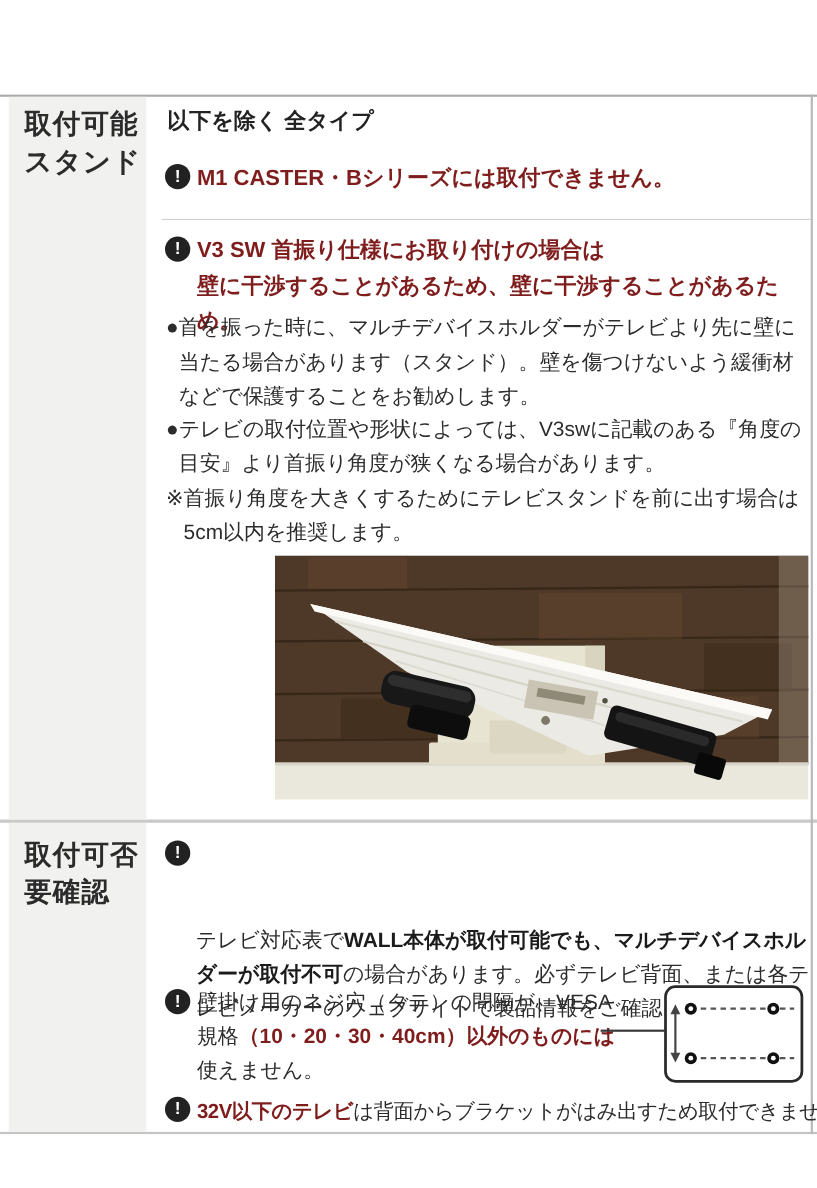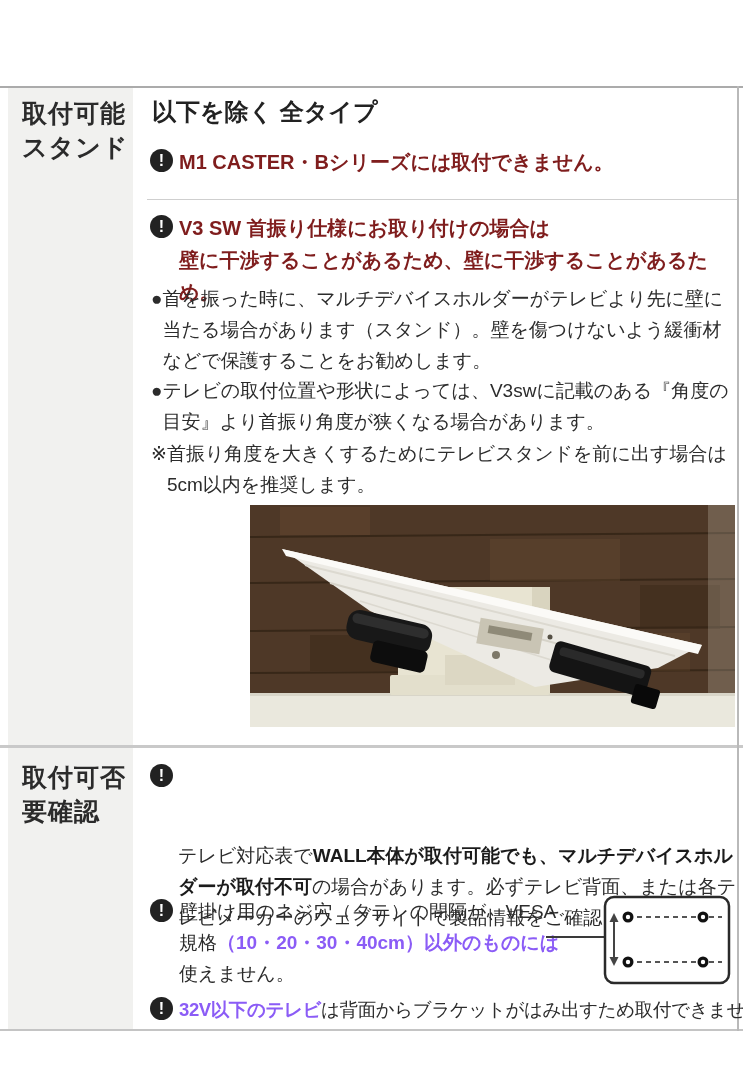--- a/index.html
+++ b/index.html
@@ -13,29 +13,29 @@
   .botline { top:1029px; height:2px; background:#c4c4c4; }
   .rightline { position:absolute; top:86px; left:737px; width:2px; height:945px; background:#b9b9b9; }
 
   .side { position:absolute; left:8px; width:125px; background:#f1f1ef; }
   .side1 { top:88px; height:657px; }
   .side2 { top:748px; height:281px; }
   .side-label { position:absolute; left:22px; font-size:25px; font-weight:bold; line-height:34px; color:#2b2b2b; letter-spacing:1px; }
   .side-label1 { top:96px; }
   .side-label2 { top:760px; }
 
-  .intro { position:absolute; left:152px; top:96px; font-size:24px; font-weight:bold; color:#222; }
+  .intro { position:absolute; left:152px; top:96px; font-size:20px; font-weight:bold; color:#222; }
 
   .warnrow { position:absolute; display:flex; align-items:flex-start; }
   .warn-icon { flex:0 0 auto; width:23px; height:23px; border-radius:50%; background:#222; color:#fff;
                font-size:16px; font-weight:bold; line-height:23px; text-align:center; margin-top:3px; }
   .warn-text { margin-left:6px; font-size:20px; font-weight:bold; line-height:32px; color:#7f1d1d; }
   .warn-text .b { font-weight:bold; }
   .warn-body { margin-left:6px; font-size:19px; line-height:31px; color:#2c2c2c; }
-  .warn-body .b { font-weight:bold; color:#8b5cf6; }
+  .warn-body .b { font-weight:bold; color:#7f1d1d; }
 
   .divider1 { position:absolute; left:147px; top:199px; width:590px; height:1px; background:#cfcfcf; }
 
   .bullet { position:absolute; left:151px; display:flex; font-size:19px; line-height:31px; color:#2c2c2c; }
   .bullet .mk { flex:0 0 auto; }
   .bullet .tx { flex:1 1 auto; }
   .b1 { top:283px; width:588px; }
   .b2 { top:375px; width:588px; }
   .note { top:438px; width:588px; }
 

